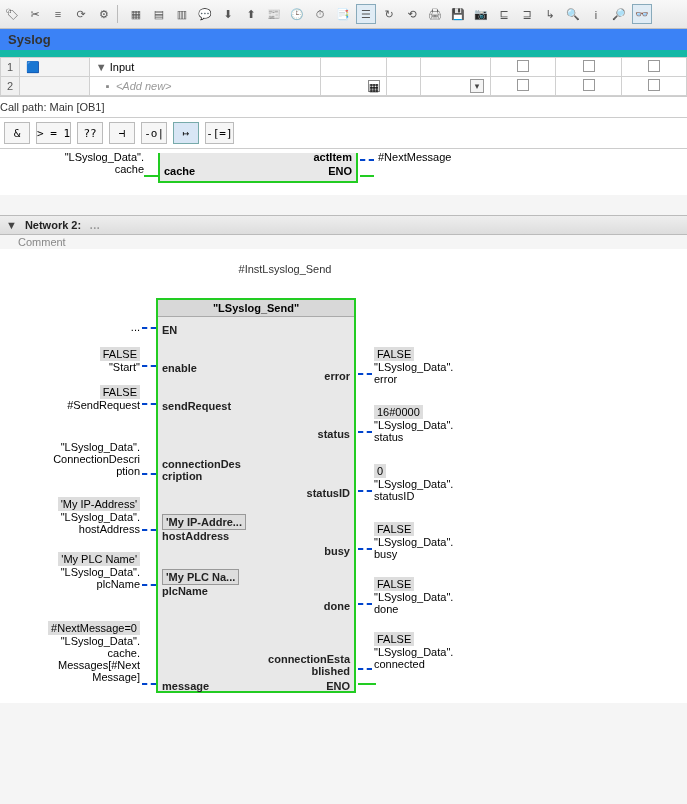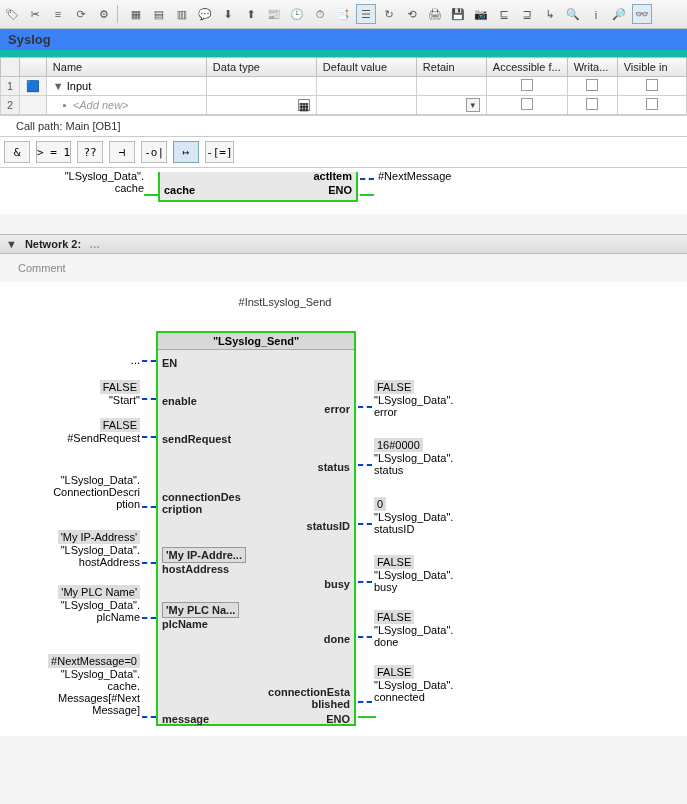--- a/index.html
+++ b/index.html
@@ -55,21 +55,21 @@
     border: 1px solid #d0d0d0;
     padding: 2px 6px;
     background: #fff;
   }
   .row-number { width:18px; text-align:center; background:#f0f0f0 !important; color:#555; }
   .tri { color:#666; }
   .addnew { color:#999; font-style: italic; }
   .chk { display:inline-block; width:12px; height:12px; border:1px solid #999; background:#fff; }
   .struct-icon { width:12px;height:12px; background:#fff; border:1px solid #888; display:inline-block;}
   .callpath {
-    padding: 4px 16px;
+    padding: 4px 0;
     font-size: 11px;
     border-top: 1px solid #ccc;
     border-bottom: 1px solid #ccc;
     background: #fff;
     color: #333;
   }
   .lad-toolbar {
     background: #fff;
     border-bottom: 1px solid #ccc;
     padding: 4px;
@@ -93,21 +93,21 @@
     border-top:1px solid #bbb;
     border-bottom:1px solid #bbb;
     padding:3px 6px;
     font-weight:bold;
     color:#222;
     display:flex;
     align-items:center;
     gap:8px;
     margin-top:20px;
   }
-  .comment { color:#888; padding:8px 18px; font-size:11px; }
+  .comment { color:#888; padding:1px 18px; font-size:11px; }
 
   
   .fb-area { position: relative; margin-top: 10px; height: 430px; }
   .fb-inst {
     position:absolute; top:0; left:200px; width:150px; text-align:center;
     color:#333;
   }
   .fb-box {
     position:absolute; top:35px; left:146px; width:200px; height:395px;
     border:2px solid #22cc22;
@@ -189,31 +189,20 @@
   <span class="tool-btn">🔍</span>
   <span class="tool-btn">ℹ</span>
   <span class="tool-btn">🔎</span>
   <span class="tool-btn" style="border:1px solid #8ab;background:#e0ecf5">👓</span>
 </div>
 
 <div class="block-title">Syslog</div>
 
 <table class="var-table">
   <tbody>
-      <tr>
-    <th class="row-number"></th>
-    <th style="width:18px"></th>
-    <th style="width:160px">Name</th>
-    <th style="width:110px">Data type</th>
-    <th style="width:100px">Default value</th>
-    <th style="width:70px">Retain</th>
-    <th style="width:80px">Accessible f...</th>
-    <th style="width:50px">Writa...</th>
-    <th>Visible in</th>
-  </tr>
   <tr>
     <td class="row-number">1</td>
     <td style="background:#f4f4f4"><span class="tri">🟦</span></td>
     <td><span class="tri">▼</span>&nbsp;<span>Input</span></td>
     <td></td>
         <td></td>
         <td></td>
     <td style="text-align:center"><span class="chk"></span></td>
     <td style="text-align:center"><span class="chk"></span></td>
     <td style="text-align:center"><span class="chk"></span></td>

